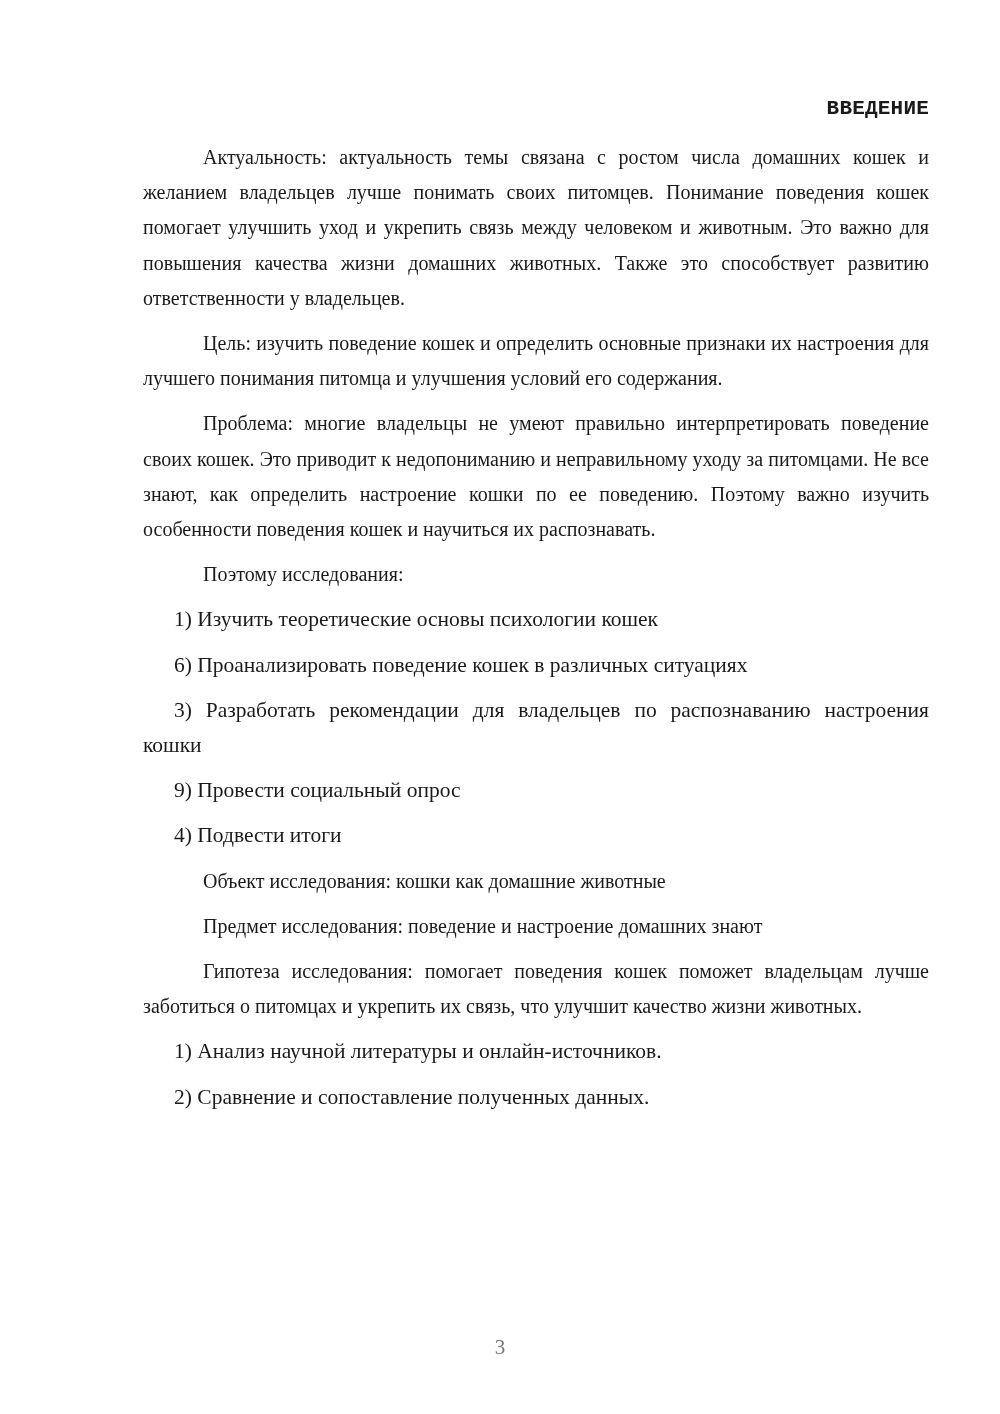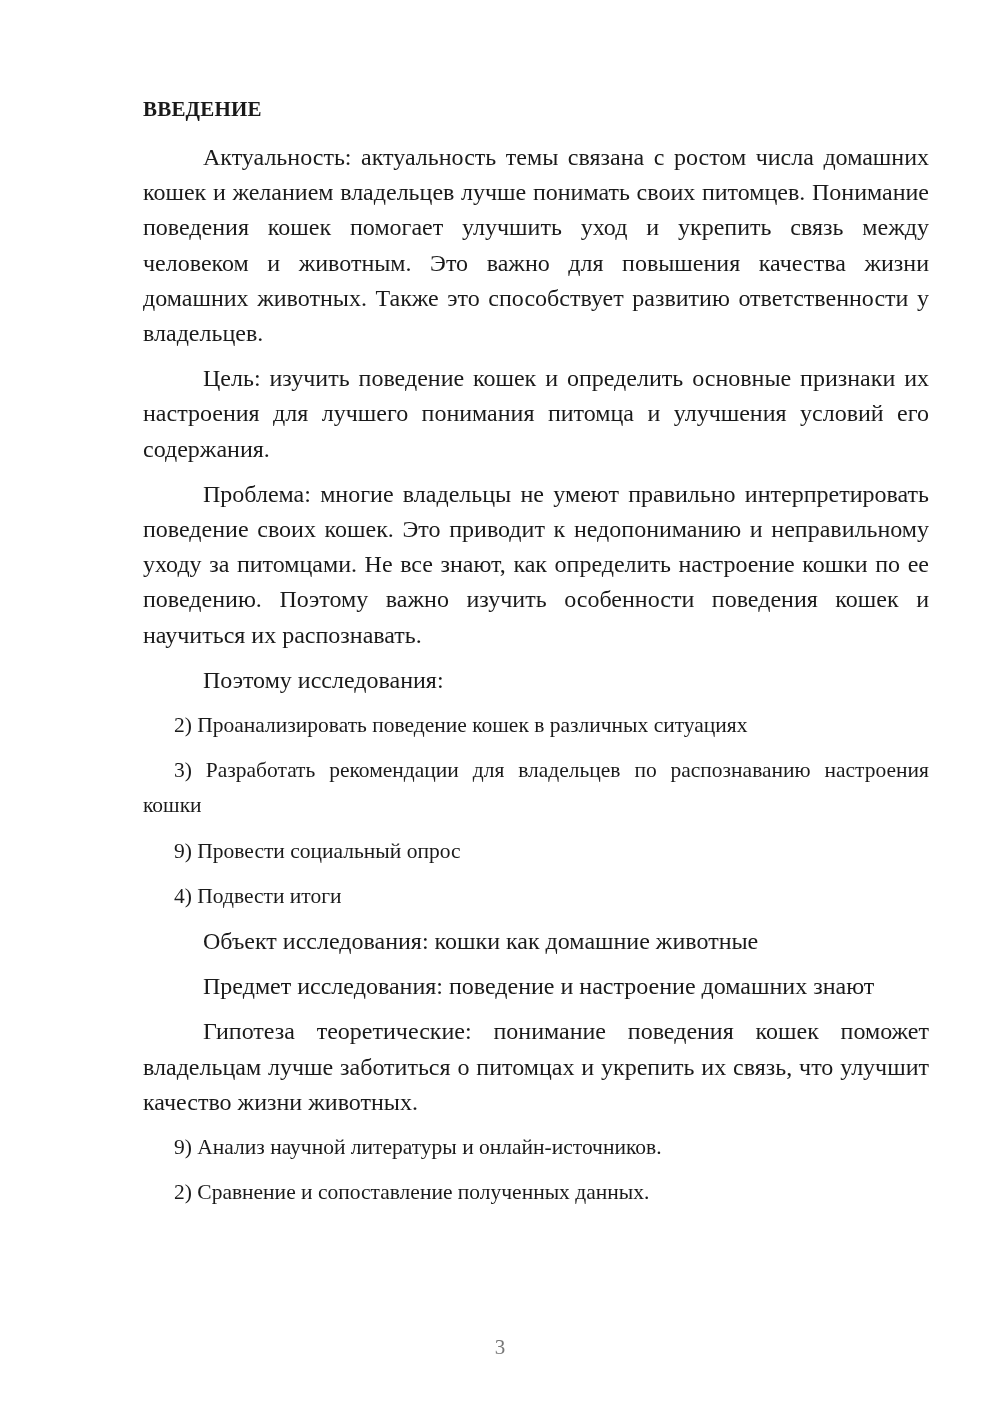--- a/index.html
+++ b/index.html
@@ -15,29 +15,30 @@
       font-family: "Liberation Serif", "DejaVu Serif", serif;
       color: #1a1a1a;
     }
     .page {
       position: absolute;
       left: 143px;
       top: 94px;
       width: 786px;
     }
     .title {
-      text-align: left;
+      text-align: right;
       font-weight: bold;
       font-size: 21px;
       line-height: 30px;
       margin: 0 0 16px 0;
       letter-spacing: 0.2px;
+      font-family: Liberation Mono, monospace;
     }
     .para {
-      font-size: 24px;
+      font-size: 20px;
       line-height: 35.2px;
       text-align: justify;
       text-indent: 60px;
       margin: 0 0 10px 0;
     }
     .para.nojust {
       text-align: left;
     }
     .list-item {
       font-size: 21.5px;
@@ -64,32 +65,33 @@
 
   <p class="para">Актуальность: актуальность темы связана с ростом числа домашних кошек и желанием владельцев лучше понимать своих питомцев. Понимание поведения кошек помогает улучшить уход и укрепить связь между человеком и животным. Это важно для повышения качества жизни домашних животных. Также это способствует развитию ответственности у владельцев.</p>
 
   <p class="para">Цель: изучить поведение кошек и определить основные признаки их настроения для лучшего понимания питомца и улучшения условий его содержания.</p>
 
   <p class="para">Проблема: многие владельцы не умеют правильно интерпретировать поведение своих кошек. Это приводит к недопониманию и неправильному уходу за питомцами. Не все знают, как определить настроение кошки по ее поведению. Поэтому важно изучить особенности поведения кошек и научиться их распознавать.</p>
 
   <p class="para nojust">Поэтому исследования:</p>
 
   <div>
-    <p class="list-item">2) Проанализировать поведение кошек в различных ситуациях</p>
+    <p class="list-item">1) Изучить теоретические основы психологии кошек</p>
+    <p class="list-item">6) Проанализировать поведение кошек в различных ситуациях</p>
     <p class="list-item">3) Разработать рекомендации для владельцев по распознаванию настроения кошки</p>
     <p class="list-item">9) Провести социальный опрос</p>
     <p class="list-item">4) Подвести итоги</p>
   </div>
 
   <p class="para nojust">Объект исследования: кошки как домашние животные</p>
 
   <p class="para nojust">Предмет исследования: поведение и настроение домашних знают</p>
 
-  <p class="para">Гипотеза теоретические: понимание поведения кошек поможет владельцам лучше заботиться о питомцах и укрепить их связь, что улучшит качество жизни животных.</p>
+  <p class="para">Гипотеза исследования: помогает поведения кошек поможет владельцам лучше заботиться о питомцах и укрепить их связь, что улучшит качество жизни животных.</p>
 
 
   <div>
-    <p class="list-item">9) Анализ научной литературы и онлайн-источников.</p>
+    <p class="list-item">1) Анализ научной литературы и онлайн-источников.</p>
     <p class="list-item">2) Сравнение и сопоставление полученных данных.</p>
   </div>
 </div>
 
 <div class="page-number">3</div>
 
 </body></html>

